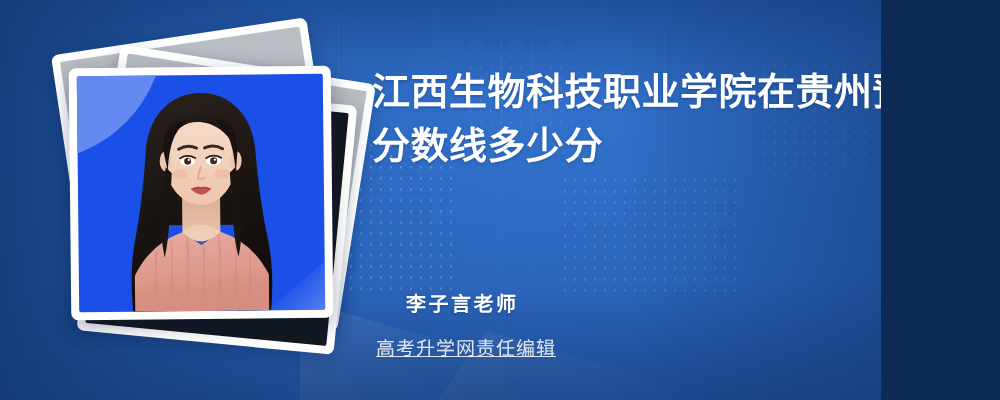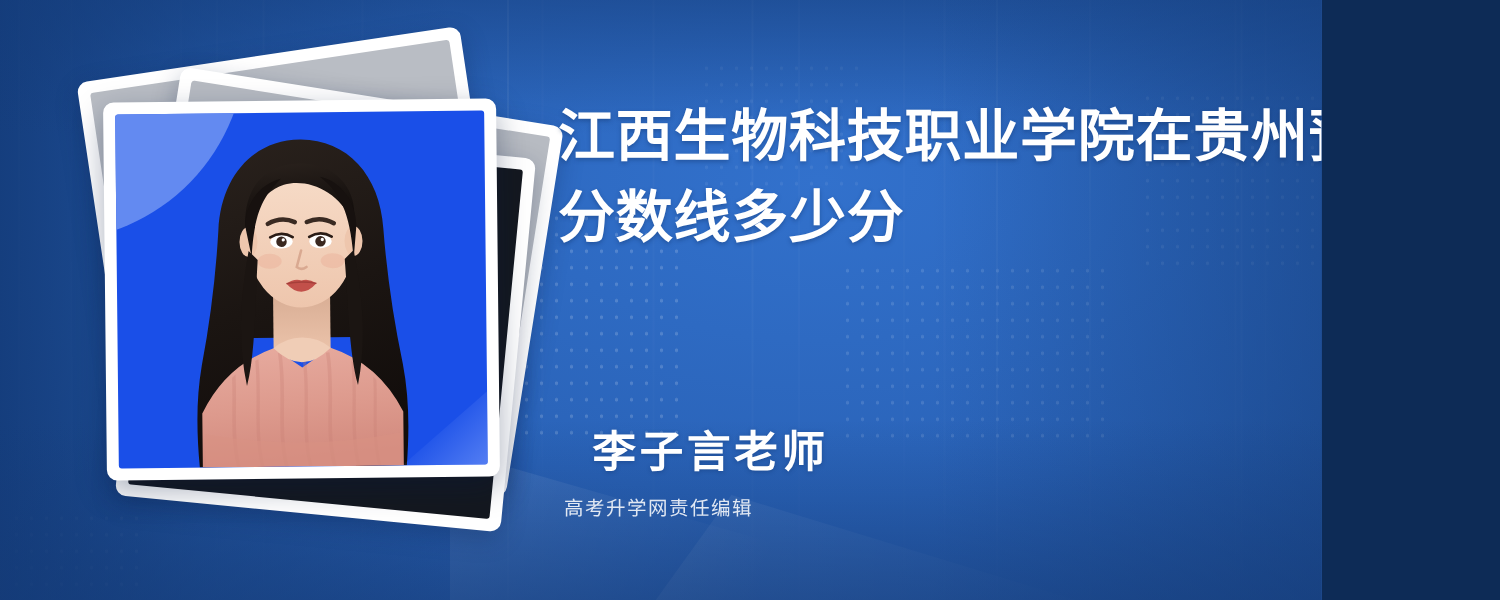--- a/index.html
+++ b/index.html
@@ -196,33 +196,34 @@
     letter-spacing: 0.5px;
     text-shadow: 0 1px 3px rgba(12,40,90,0.35);
   }
   .byline {
     position: absolute;
     left: 390px;
     top: 272px;
     width: 560px;
   }
   .author {
-    margin: 5px;
+    margin: 16px;
     color: #ffffff;
-    font-size: 29px;
+    font-size: 20px;
     font-weight: bold;
     letter-spacing: 2.5px;
     text-shadow: 0 1px 3px rgba(12,40,90,0.35);
   }
   .role {
     margin: 9px 0 0 -14px;
     color: rgba(255,255,255,0.86);
-    font-size: 13px;
+    font-size: 19px;
     font-weight: normal;
     letter-spacing: 1px;
+    text-decoration: underline;
   }
 </style>
 </head>
 <body>
 
 <div id="banner">
 
   <div class="bg-base"></div>
   <div class="bg-streaks"></div>
   <div class="dots dots-f"></div>

